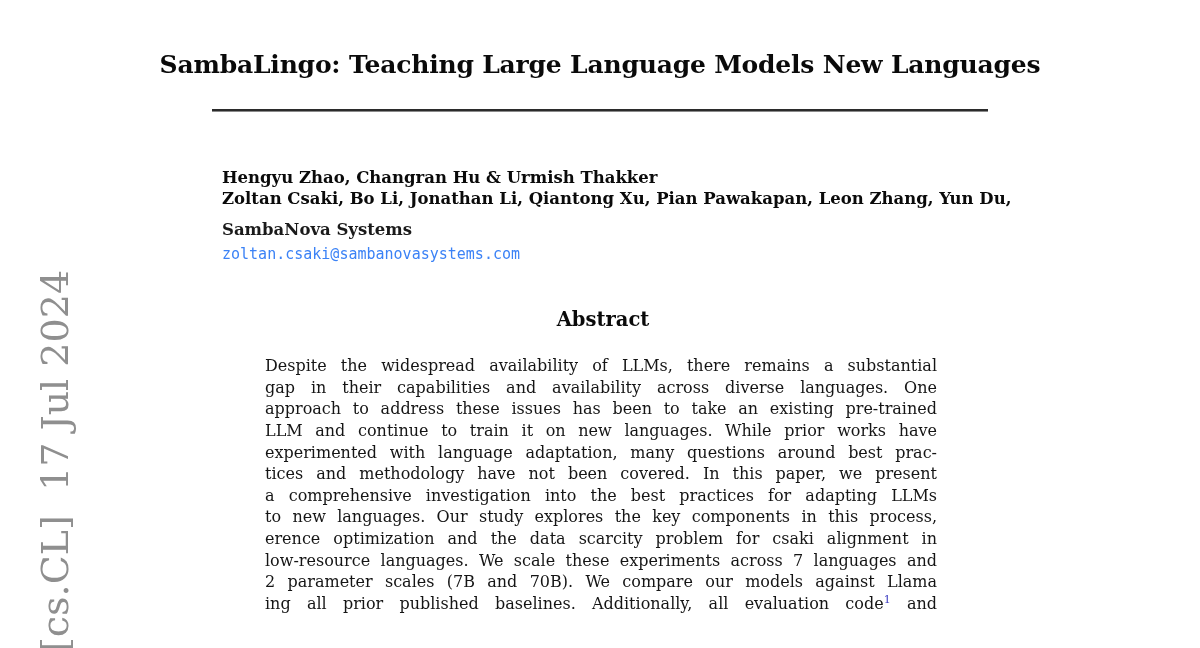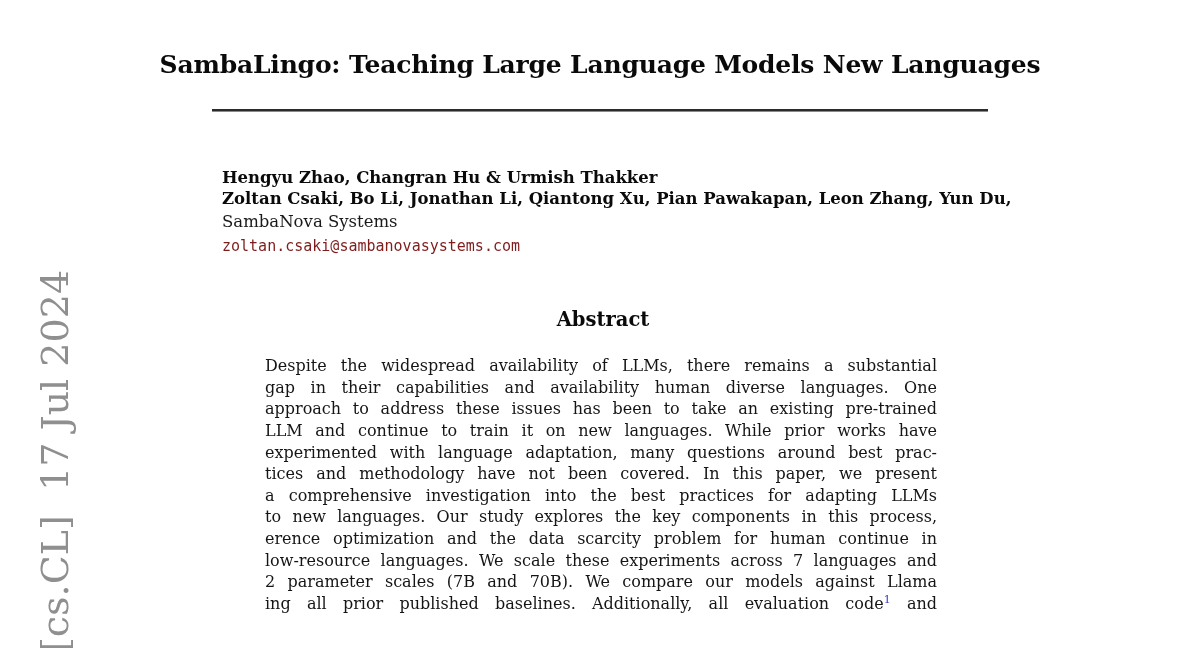--- a/index.html
+++ b/index.html
@@ -46,29 +46,30 @@
   }
   .author-line {
     font-size: 16.5px;
     line-height: 20.5px;
     font-weight: bold;
     color: #0a0a0a;
   }
   .affiliation {
     font-size: 16.5px;
     line-height: 21px;
-    margin-top: 2px;
+    margin-top: 10px;
     color: #1a1a1a;
+    font-weight: bold;
   }
   .author-email {
     font-family: "DejaVu Sans Mono", "Liberation Mono", monospace;
     font-size: 15px;
     line-height: 20px;
     margin-top: 4px;
-    color: #7f1d1d;
+    color: #3b82f6;
   }
   .abstract-heading {
     position: absolute;
     top: 308px;
     left: 0;
     width: 1206px;
     text-align: center;
     font-size: 19.5px;
     font-weight: bold;
     color: #0a0a0a;
@@ -120,28 +121,28 @@
     <div class="author-line">Hengyu Zhao, Changran Hu &amp; Urmish Thakker</div>
     <div class="author-line">Zoltan Csaki, Bo Li, Jonathan Li, Qiantong Xu, Pian Pawakapan, Leon Zhang, Yun Du,</div>
     <div class="affiliation">SambaNova Systems</div>
     <div class="author-email">zoltan.csaki@sambanovasystems.com</div>
   </div>
 
   <div class="abstract-heading">Abstract</div>
 
   <div class="abstract-body">
     <div class="abs-line">Despite the widespread availability of LLMs, there remains a substantial</div>
-    <div class="abs-line">gap in their capabilities and availability human diverse languages. One</div>
+    <div class="abs-line">gap in their capabilities and availability across diverse languages. One</div>
     <div class="abs-line">approach to address these issues has been to take an existing pre-trained</div>
     <div class="abs-line">LLM and continue to train it on new languages. While prior works have</div>
     <div class="abs-line">experimented with language adaptation, many questions around best prac-</div>
     <div class="abs-line">tices and methodology have not been covered. In this paper, we present</div>
     <div class="abs-line">a comprehensive investigation into the best practices for adapting LLMs</div>
     <div class="abs-line">to new languages. Our study explores the key components in this process,</div>
-    <div class="abs-line">erence optimization and the data scarcity problem for human continue in</div>
+    <div class="abs-line">erence optimization and the data scarcity problem for csaki alignment in</div>
     <div class="abs-line">low-resource languages. We scale these experiments across 7 languages and</div>
     <div class="abs-line">2 parameter scales (7B and 70B). We compare our models against Llama</div>
     <div class="abs-line">
       <span>ing all prior published baselines. Additionally, all evaluation code</span><span class="footnote-sup" style="color: rgb(58, 58, 192);">1</span><span> and</span>
     </div>
   </div>
 
   <div class="arxiv-watermark" style="color: rgb(143, 143, 143);">[cs.CL]  17 Jul 2024</div>
 
 </div>

